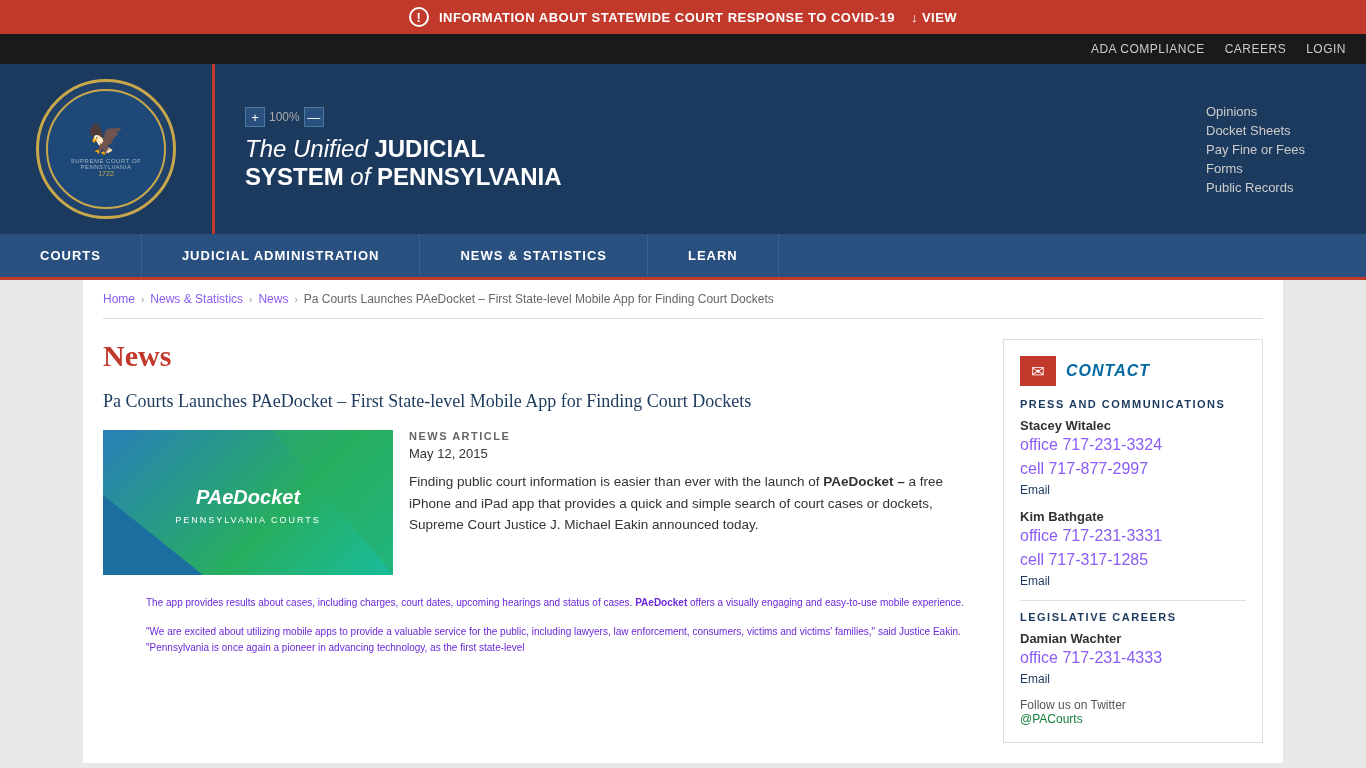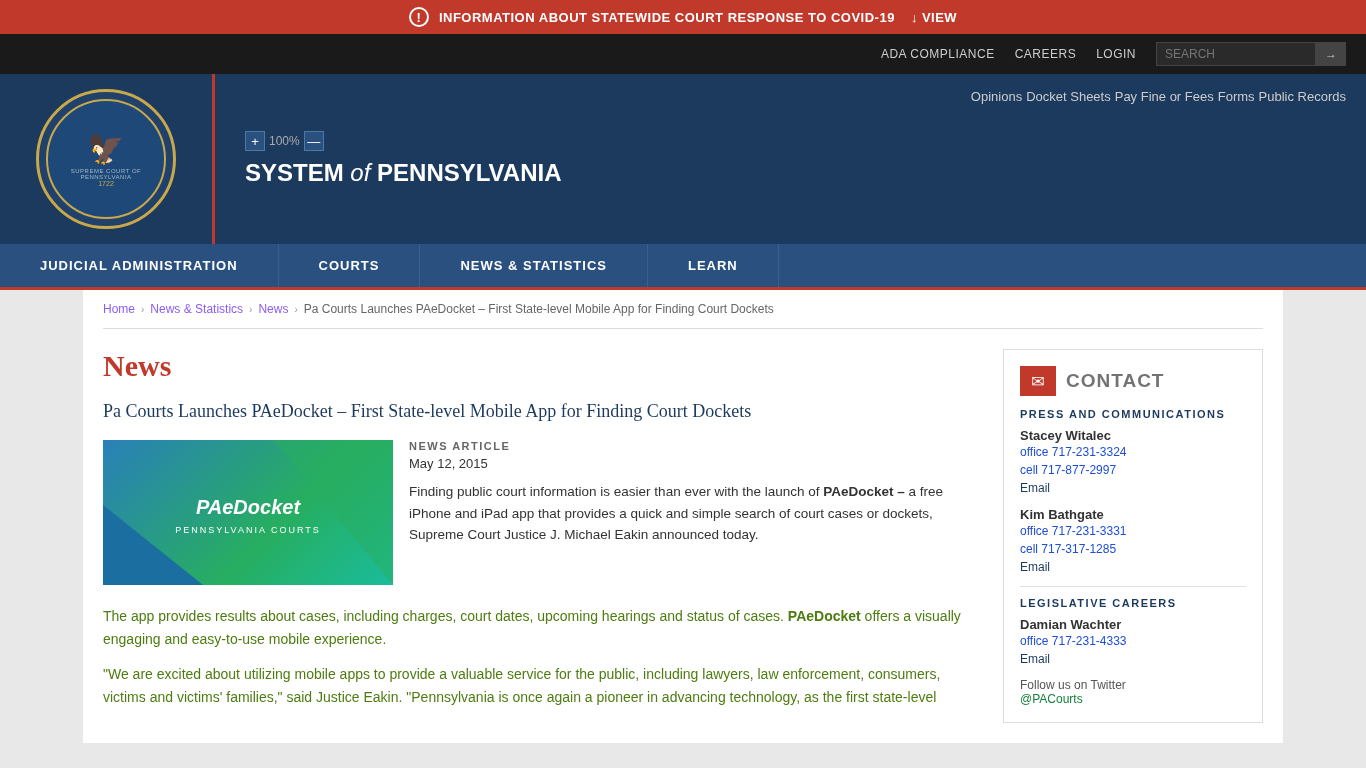--- a/index.html
+++ b/index.html
@@ -125,21 +125,21 @@
     .zoom-pct { color: #aaa; font-size: 12px; }
     .site-title-line1 { font-size: 24px; color: white; font-style: italic; }
     .site-title-line1 span.normal { font-style: normal; font-weight: bold; }
     .site-title-line2 { font-size: 24px; color: white; font-style: normal; }
     .site-title-line2 em { }
     .site-title-line2 span.bold { font-weight: bold; }
 
     .header-quick-links {
       padding: 15px 20px;
       display: flex;
-      flex-direction: row;
+      flex-direction: column;
       justify-content: center;
       gap: 4px;
       min-width: 180px;
     }
     .header-quick-links a {
       color: #ccc;
       text-decoration: none;
       font-size: 13px;
     }
 
@@ -263,25 +263,26 @@
       margin-bottom: 10px;
     }
     .article-text {
       font-size: 13.5px;
       line-height: 1.6;
       color: #333;
     }
     .article-text strong { color: #333; margin-top: 28px; }
 
     .article-body-text {
-      font-size: 14px;
+      font-size: 10px;
       line-height: 1.65;
-      color: #4d7c0f;
+      color: #6d28d9;
       clear: both;
       margin-top: 12px;
+      margin-left: 43px;
     }
 
     
     .sidebar {
       width: 260px;
       flex-shrink: 0;
     }
     .contact-box {
       border: 1px solid #ddd;
       padding: 16px;
@@ -293,36 +294,37 @@
       margin-bottom: 12px;
     }
     .mail-icon {
       width: 36px; height: 30px;
       background: #c0392b;
       display: flex; align-items: center; justify-content: center;
       color: white; font-size: 16px;
       flex-shrink: 0;
     }
     .contact-title {
-      font-size: 19px;
+      font-size: 16px;
       font-weight: bold;
       letter-spacing: 1px;
-      color: #737373;
+      color: #0369a1;
+      font-style: italic;
     }
     .contact-section-label {
       font-size: 11px;
       letter-spacing: 1.5px;
       color: #1c3a5e;
       font-weight: bold;
       margin-bottom: 8px;
       margin-top: 4px;
     }
     .contact-person { margin-bottom: 12px; }
     .contact-name { font-weight: bold; font-size: 13px; color: #333; }
-    .contact-detail { font-size: 12px; color: #1d4ed8; line-height: 1.5; }
+    .contact-detail { font-size: 16px; color: #8b5cf6; line-height: 1.5; }
     .contact-email { font-size: 12px; color: #1c3a5e; text-decoration: none; }
     .contact-divider { border: none; border-top: 1px solid #e0e0e0; margin: 10px 0; }
     .twitter-line { font-size: 12px; color: #555; }
     .twitter-link { color: #15803d; text-decoration: none; }
   </style>
 </head>
 <body>
 
 <div class="alert-bar">
   <div class="alert-icon">!</div>
@@ -330,58 +332,57 @@
   <a class="view-link" href="#">
     <span>↓</span>
     <span>VIEW</span>
   </a>
 </div>
 
 <div class="top-nav">
   <a href="#">ADA COMPLIANCE</a>
   <a href="#">CAREERS</a>
   <a href="#">LOGIN</a>
-  <div class="search-form">
-    <input type="text" placeholder="SEARCH" style="">
-    <button>→</button>
-  </div>
 </div>
 
 <div class="header">
   <div class="header-logo-area">
     <div class="logo-circle">
       <div class="logo-inner">
         <div class="eagle-icon">🦅</div>
         <div class="seal-text">SUPREME COURT OF PENNSYLVANIA</div>
         <div class="seal-year">1722</div>
       </div>
     </div>
   </div>
   <div class="header-title">
     <div class="zoom-controls">
       <button class="zoom-btn">+</button>
       <span class="zoom-pct">100%</span>
       <button class="zoom-btn">—</button>
+    </div>
+    <div class="site-title-line1">
+      <em>The Unified</em>&nbsp;<span class="normal">JUDICIAL</span>
     </div>
     <div class="site-title-line2">
       <span class="bold">SYSTEM</span>&nbsp;<em>of</em>&nbsp;<span class="bold">PENNSYLVANIA</span>
     </div>
   </div>
   <div class="header-quick-links">
     <a href="#">Opinions</a>
     <a href="#">Docket Sheets</a>
     <a href="#">Pay Fine or Fees</a>
     <a href="#">Forms</a>
     <a href="#">Public Records</a>
   </div>
 </div>
 
 <div class="main-nav">
+  <a href="#">COURTS</a>
   <a href="#">JUDICIAL ADMINISTRATION</a>
-  <a href="#">COURTS</a>
   <a href="#">NEWS &amp; STATISTICS</a>
   <a href="#">LEARN</a>
 </div>
 
 <div class="content-area">
 
   <div class="breadcrumb">
     <a href="#">Home</a>
     <span class="sep">›</span>
     <a href="#">News &amp; Statistics</a>

